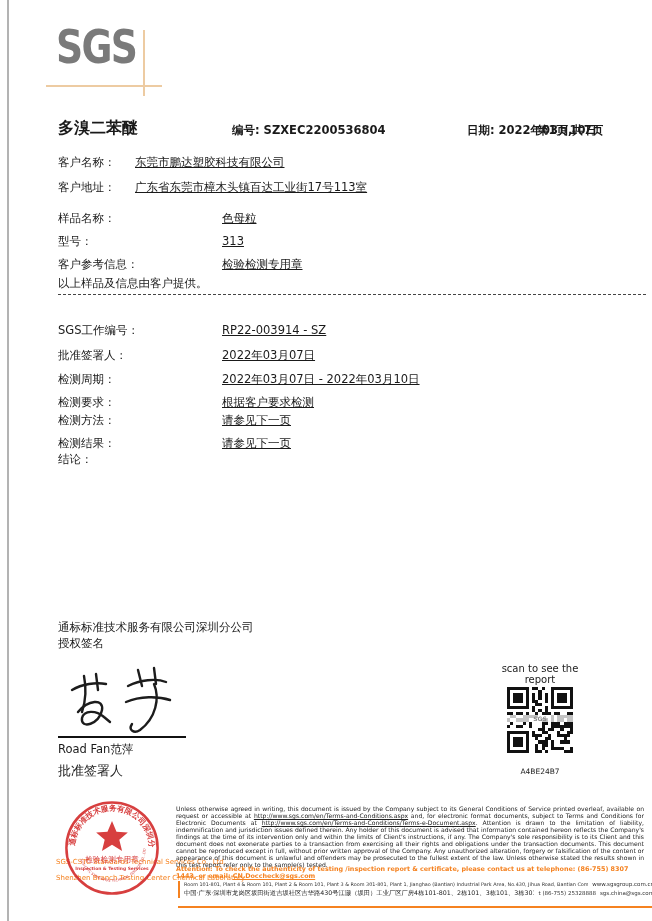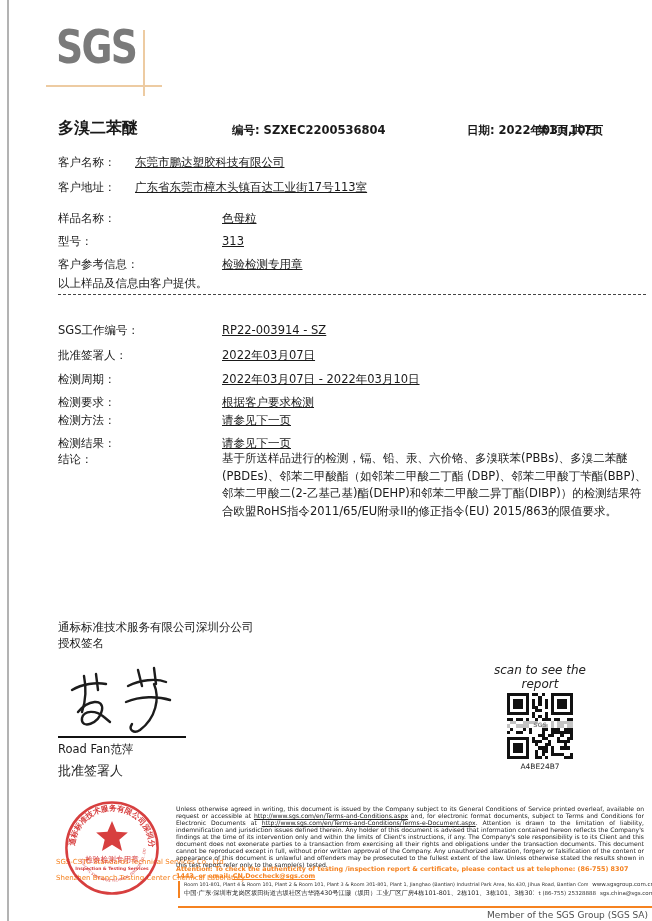--- a/index.html
+++ b/index.html
@@ -34,25 +34,25 @@
   
   .sig-company{position:absolute;left:58px;top:620px;font-size:11.5px;}
   .sig-auth{position:absolute;left:58px;top:636px;font-size:11.5px;}
   .sig-scribble{position:absolute;left:62px;top:660px;}
   .sig-line{position:absolute;left:58px;top:736px;width:128px;height:1.5px;background:#111;}
   .sig-name{position:absolute;left:58px;top:742px;font-size:11.5px;}
   .sig-title{position:absolute;left:58px;top:762px;font-size:13px;}
 
   
   .qr-wrap{position:absolute;left:492px;top:663px;width:96px;text-align:center;}
-  .qr-caption{font-size:12px;color:#222;font-style:italic;}
+  .qr-caption{font-size:10px;color:#222;}
   .qr-box{position:relative;width:66px;height:66px;margin:2px auto 0 auto;}
   .qr-center-label{position:absolute;left:0;top:28px;width:66px;text-align:center;
                    font-size:6px;color:#8a8a8a;font-weight:bold;background:rgba(255,255,255,.75);}
-  .qr-code-text{font-size:7.5px;color:#222;margin-top:3px;}
+  .qr-code-text{font-size:7.5px;color:#222;margin-top:14px;}
 
   
   .stamp{position:absolute;left:64px;top:800px;opacity:.92;}
   .ftr-co1{position:absolute;left:56px;top:858px;font-size:7px;color:#f58220;white-space:nowrap;}
   .ftr-co2{position:absolute;left:56px;top:874px;font-size:7px;color:#f58220;white-space:nowrap;}
   .disclaimer{position:absolute;left:176px;top:805px;width:468px;font-size:6.1px;line-height:7px;
               color:#222;text-align:justify;}
   .link{text-decoration:underline;color:#222;}
   .attention{position:absolute;left:176px;top:866px;width:468px;font-size:6.4px;line-height:7.2px;
              color:#f58220;font-weight:bold;}
@@ -125,21 +125,20 @@
     <span class="lbl">检测方法：</span>
     <span class="val">请参见下一页</span>
   </div>
   <div class="row job-row" style="left:58px;top:436px;">
     <span class="lbl">检测结果：</span>
     <span class="val">请参见下一页</span>
   </div>
   <div class="row" style="left:58px;top:452px;">
     <span class="lbl">结论：</span>
   </div>
-  <div class="conclusion">基于所送样品进行的检测，镉、铅、汞、六价铬、多溴联苯(PBBs)、多溴二苯醚(PBDEs)、邻苯二甲酸酯（如邻苯二甲酸二丁酯 (DBP)、邻苯二甲酸丁苄酯(BBP)、邻苯二甲酸二(2-乙基己基)酯(DEHP)和邻苯二甲酸二异丁酯(DIBP)）的检测结果符合欧盟RoHS指令2011/65/EU附录II的修正指令(EU) 2015/863的限值要求。</div>
 
   <div class="sig-company">通标标准技术服务有限公司深圳分公司</div>
   <div class="sig-auth">授权签名</div>
   <div class="sig-scribble">
     <svg width="130" height="75" viewBox="0 0 130 75">
       <g fill="none" stroke="#1c1c1c" stroke-width="2.4" stroke-linecap="round">
         <path d="M10,30 C20,24 34,22 44,24"></path>
         <path d="M22,16 C24,26 24,40 20,52"></path>
         <path d="M34,14 L36,30"></path>
         <path d="M16,52 C26,40 42,38 40,50 C38,64 18,70 20,58 C22,50 34,50 42,57 L48,62"></path>
@@ -335,14 +334,13 @@
       <span class="addr-right">www.sgsgroup.com.cn</span>
     </div>
     <div class="addr-row">
       <span class="addr-cn">中国·广东·深圳市龙岗区坂田街道吉坂社区吉华路430号江灏（坂田）工业厂区厂房4栋101-801、2栋101、3栋101、3栋301-501  邮编:518129</span>
       <span class="addr-right">t (86-755) 25328888</span>
       <span class="addr-right">sgs.china@sgs.com</span>
     </div>
   </div>
 
   <div class="ftr-rule"></div>
-  <div class="member">Member of the SGS Group (SGS SA)</div>
 </div>
 
 </body></html>

